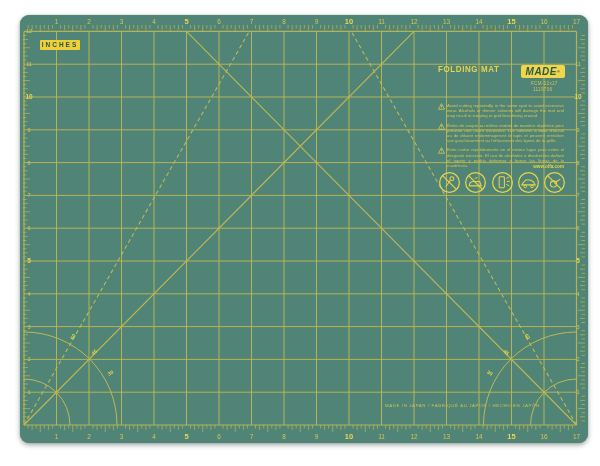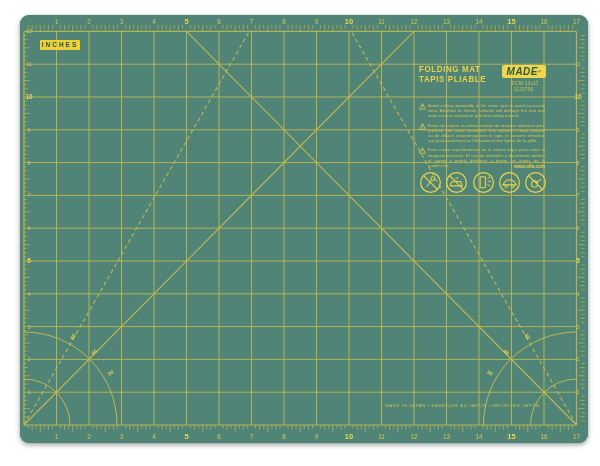--- a/index.html
+++ b/index.html
@@ -5,21 +5,21 @@
   html,body{margin:0;padding:0;background:#ffffff;}
   .stage{position:relative;width:600px;height:466px;background:#ffffff;overflow:hidden;
          font-family:"Liberation Sans", sans-serif;}
   .mat{position:absolute;left:20px;top:15px;width:568px;height:428px;
        background:#4f8476;border-radius:9px;
        box-shadow:0 2px 5px rgba(40,60,55,.45), 0 0 1px rgba(0,0,0,.4);}
   .grid{position:absolute;left:0;top:0;width:568px;height:428px;}
   .inches-box{position:absolute;left:20px;top:25px;width:40px;height:10px;
        background:#efd03b;color:#23584a;font-size:6.5px;font-weight:bold;
        letter-spacing:2px;text-align:center;line-height:10.5px;border-radius:1px;}
-  .info{position:absolute;left:399px;top:50px;width:126px;color:#e8d34c;}
+  .info{position:absolute;left:418px;top:50px;width:126px;color:#e8d34c;}
   .titles div{font-size:8px;font-weight:bold;letter-spacing:.6px;line-height:10px;
        transform:scaleY(1.05);transform-origin:left top;}
   .logo{position:absolute;left:83px;top:0;width:44px;height:13px;background:#efd64b;
        border-radius:2px;color:#2c5b4c;font-weight:bold;font-style:italic;
        font-size:10px;text-align:center;line-height:13px;letter-spacing:.5px;}
   .logo .reg{font-size:4px;vertical-align:top;font-style:normal;}
   .model{position:absolute;left:93px;top:16px;font-size:4.6px;letter-spacing:.3px;color:#d6c650;}
   .item{position:absolute;left:95px;top:22px;font-size:4.6px;letter-spacing:.3px;color:#d6c650;}
   .warnings{position:absolute;left:0;top:38px;width:126px;}
   .warning{position:relative;margin-bottom:4px;padding-left:9px;color:#d6c650;
@@ -560,21 +560,20 @@
           <text x="485.0822151001587" y="338.5822151001587" text-anchor="middle" fill="#efd64b" font-size="5" font-weight="bold" transform="rotate(45 485.0822151001587 338.5822151001587)" font-family="&quot;Liberation Sans&quot;, sans-serif">45</text>
           <text x="506" y="322.5314342177717" text-anchor="middle" fill="#efd64b" font-size="5" font-weight="bold" transform="rotate(60 506 322.5314342177717)" font-family="&quot;Liberation Sans&quot;, sans-serif">60</text>
         </g>
     </svg>
 
     <div class="inches-box">INCHES</div>
 
     <div class="info">
       <div class="titles">
         <div>FOLDING MAT</div>
-        <div>TAPIS PLIABLE</div>
       </div>
 
       <div class="logo">
         <span>MADE</span><span class="reg">®</span>
       </div>
       <div class="model">FCM-12x17</div>
       <div class="item">1119736</div>
 
       <div class="warnings">
         <div class="warning">

